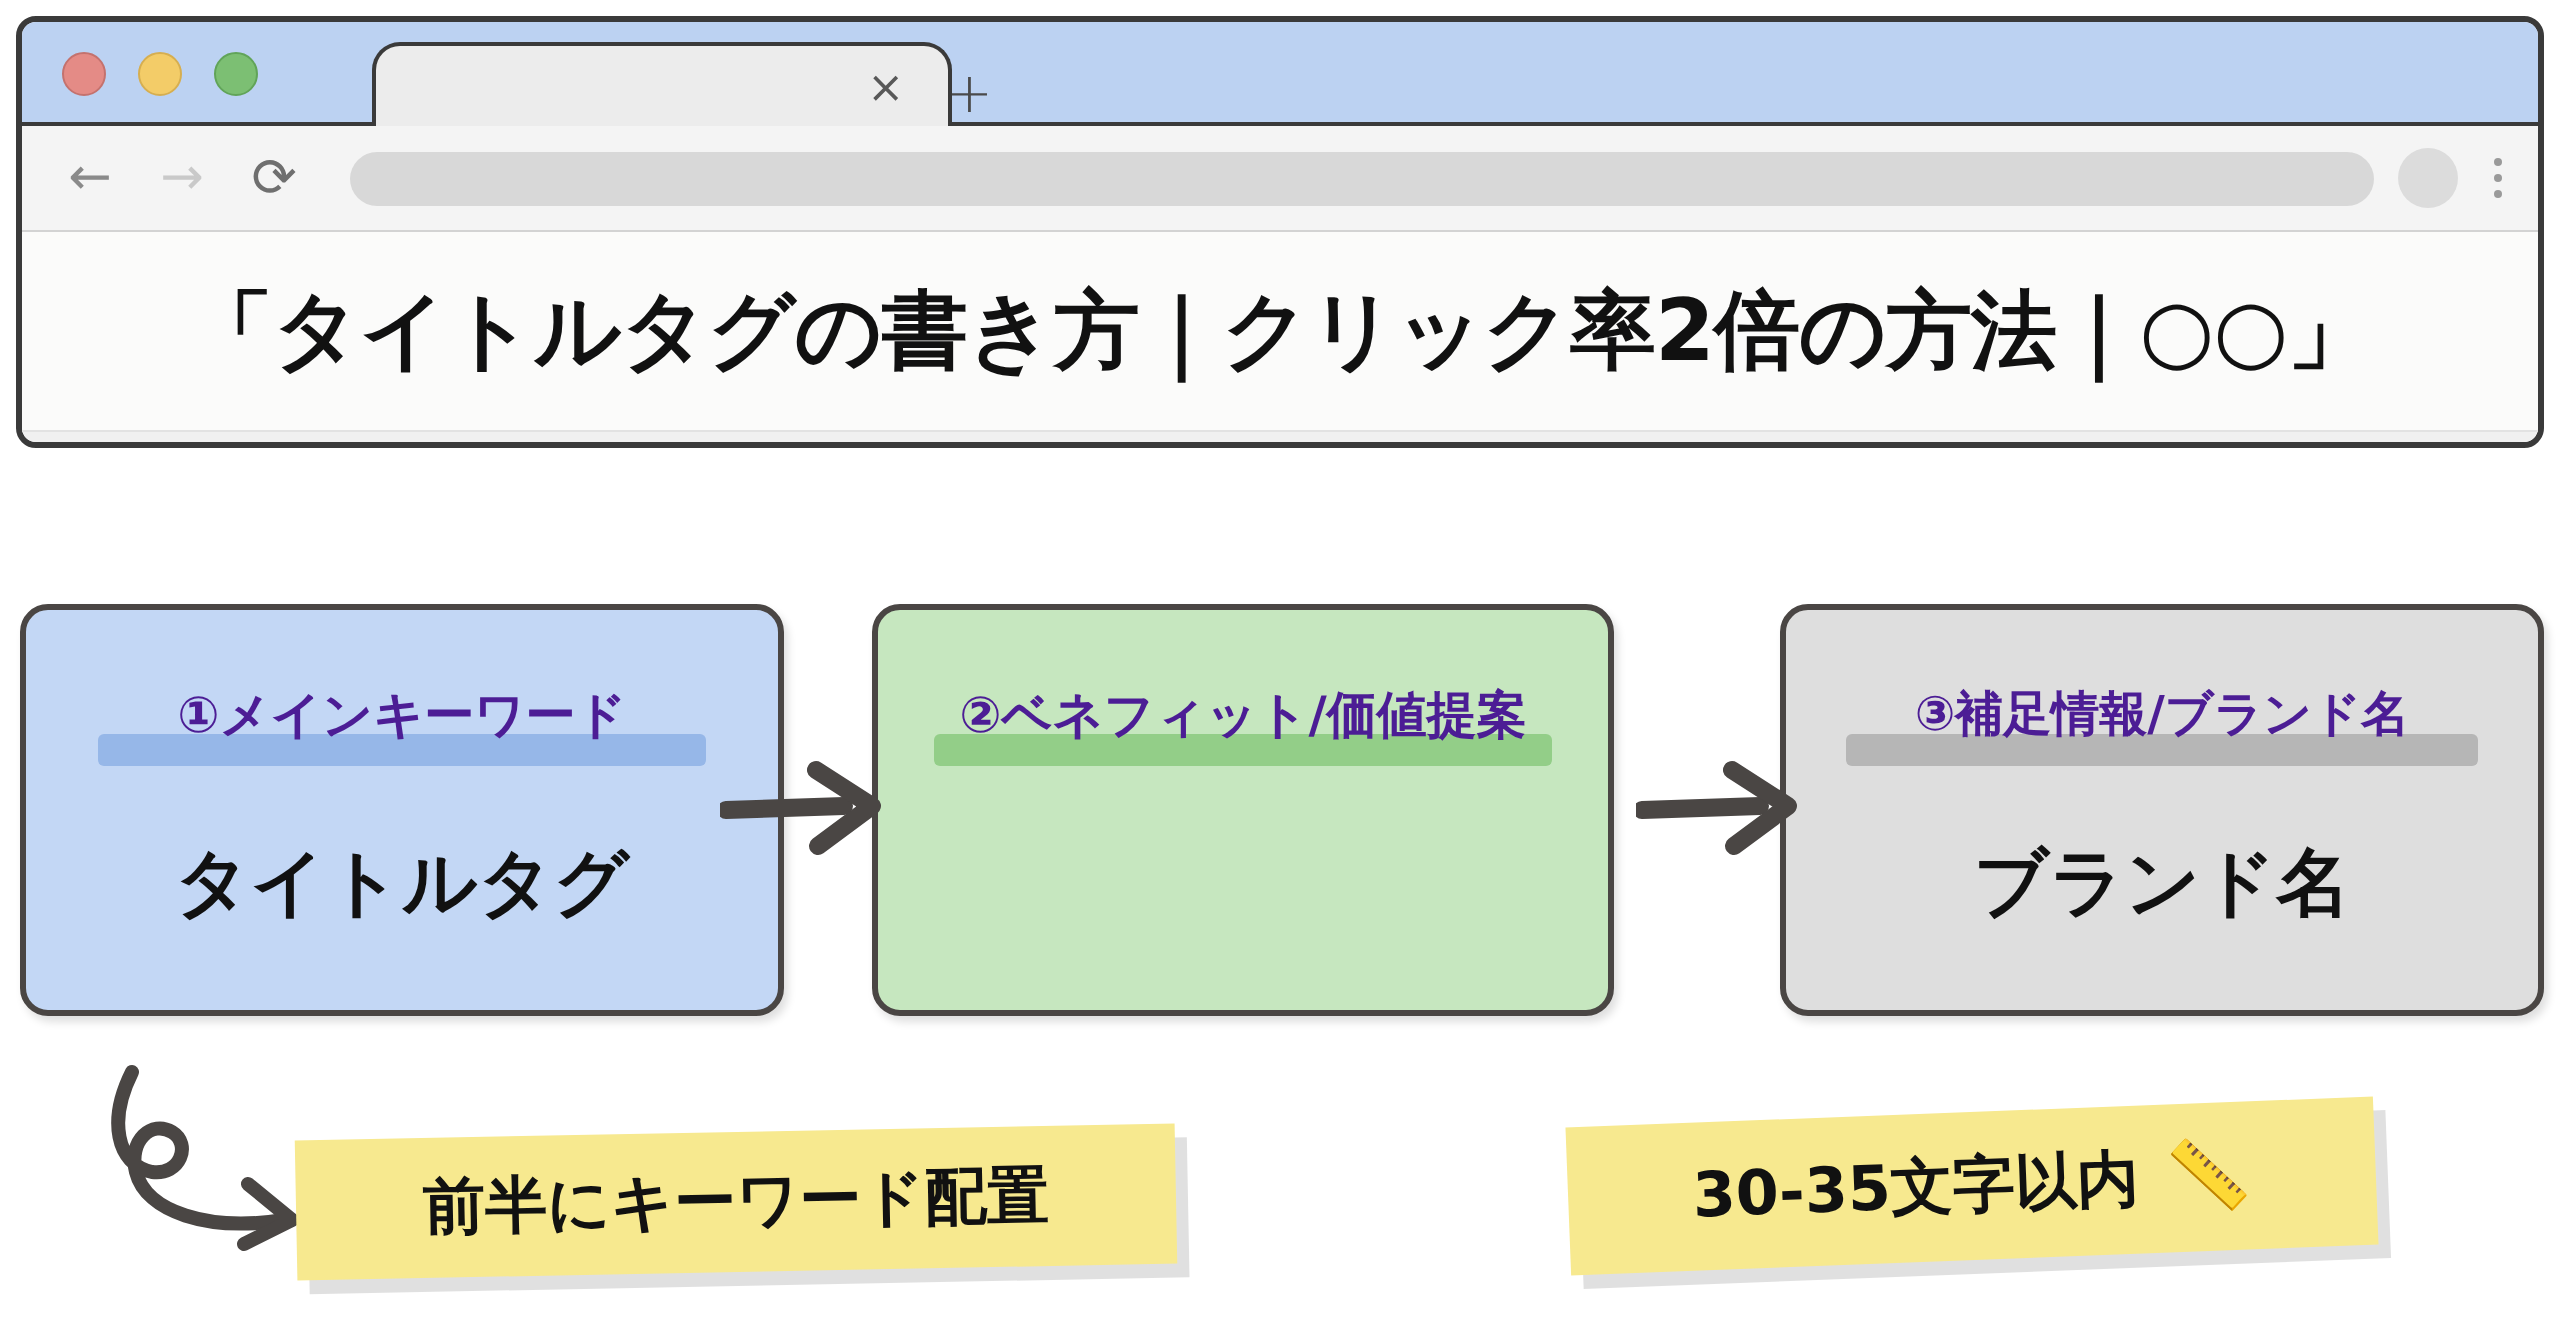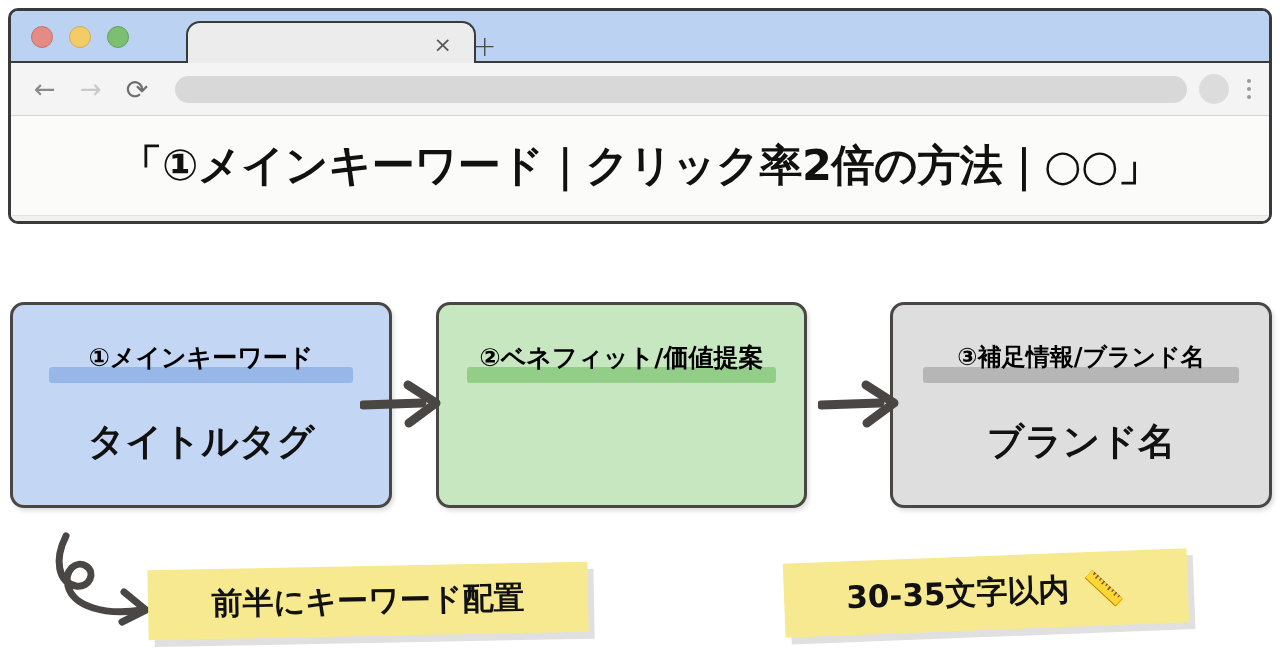--- a/index.html
+++ b/index.html
@@ -113,21 +113,21 @@
     border-radius: 14px;
     box-shadow: 2px 3px 4px rgba(0,0,0,0.13);
   }
   .card.c1 { left: 10px;  width: 382px; background: #c3d7f5; }
   .card.c2 { left: 436px; width: 371px; background: #c6e7bf; }
   .card.c3 { left: 890px; width: 382px; background: #dedede; }
 
   .card-label {
     position: absolute; left: 0; right: 0; top: 36px;
     text-align: center;
-    font-size: 25px; font-weight: bold; color: #000000;
+    font-size: 25px; font-weight: bold; color: #4c1d95;
     font-family: "DejaVu Sans", sans-serif;
     white-space: nowrap;
     z-index: 2;
   }
   .card.c3 .card-label { font-size: 24px; }
   .hl {
     position: absolute; height: 16px; border-radius: 3px;
     z-index: 1;
   }
   .card.c1 .hl { left: 36px; right: 36px; top: 62px; background: #96b7e8; }
@@ -200,21 +200,21 @@
       <div class="urlbar"></div>
       <div class="avatar"></div>
       <div class="kebab">
         <span></span>
         <span></span>
         <span></span>
       </div>
     </div>
 
     <div class="bw-page">
-      <div class="page-title">「①メインキーワード｜クリック率2倍の方法｜○○」</div>
+      <div class="page-title">「タイトルタグの書き方｜クリック率2倍の方法｜○○」</div>
     </div>
 
     <div class="bw-footer"></div>
   </div>
 
   <div class="card c1">
     <div class="hl"></div>
     <div class="card-label">①メインキーワード</div>
     <div class="card-value">タイトルタグ</div>
   </div>

